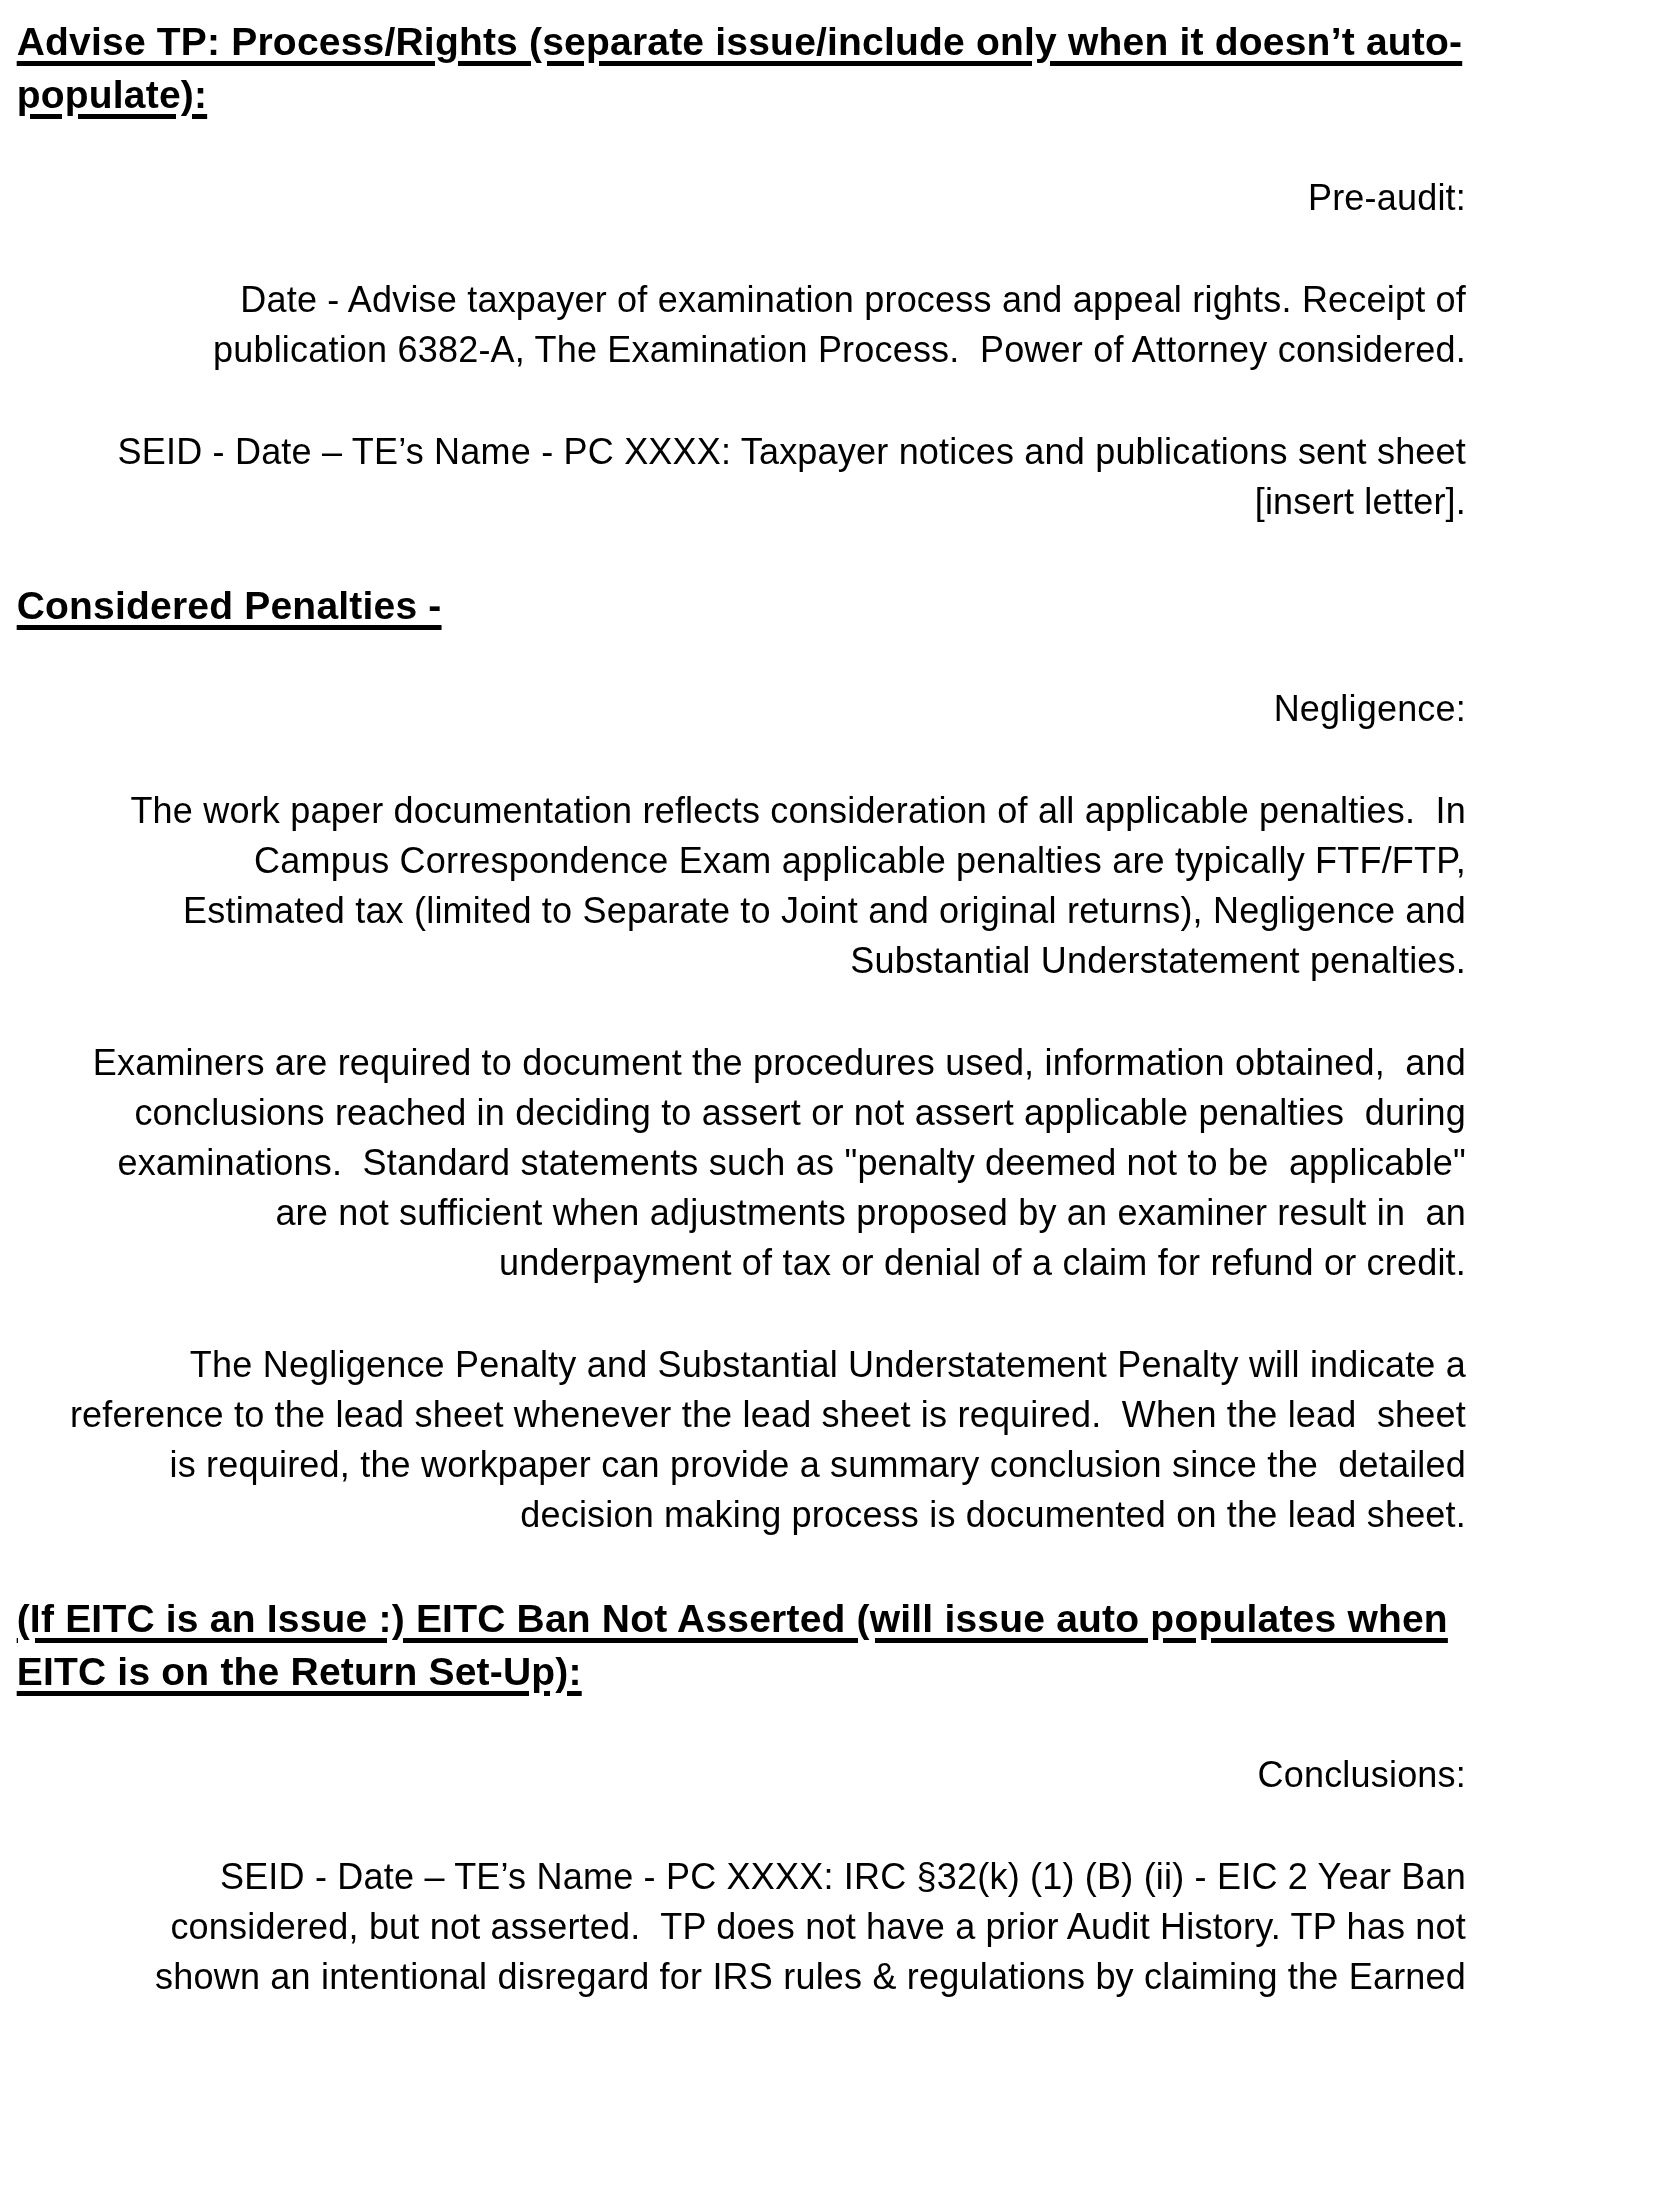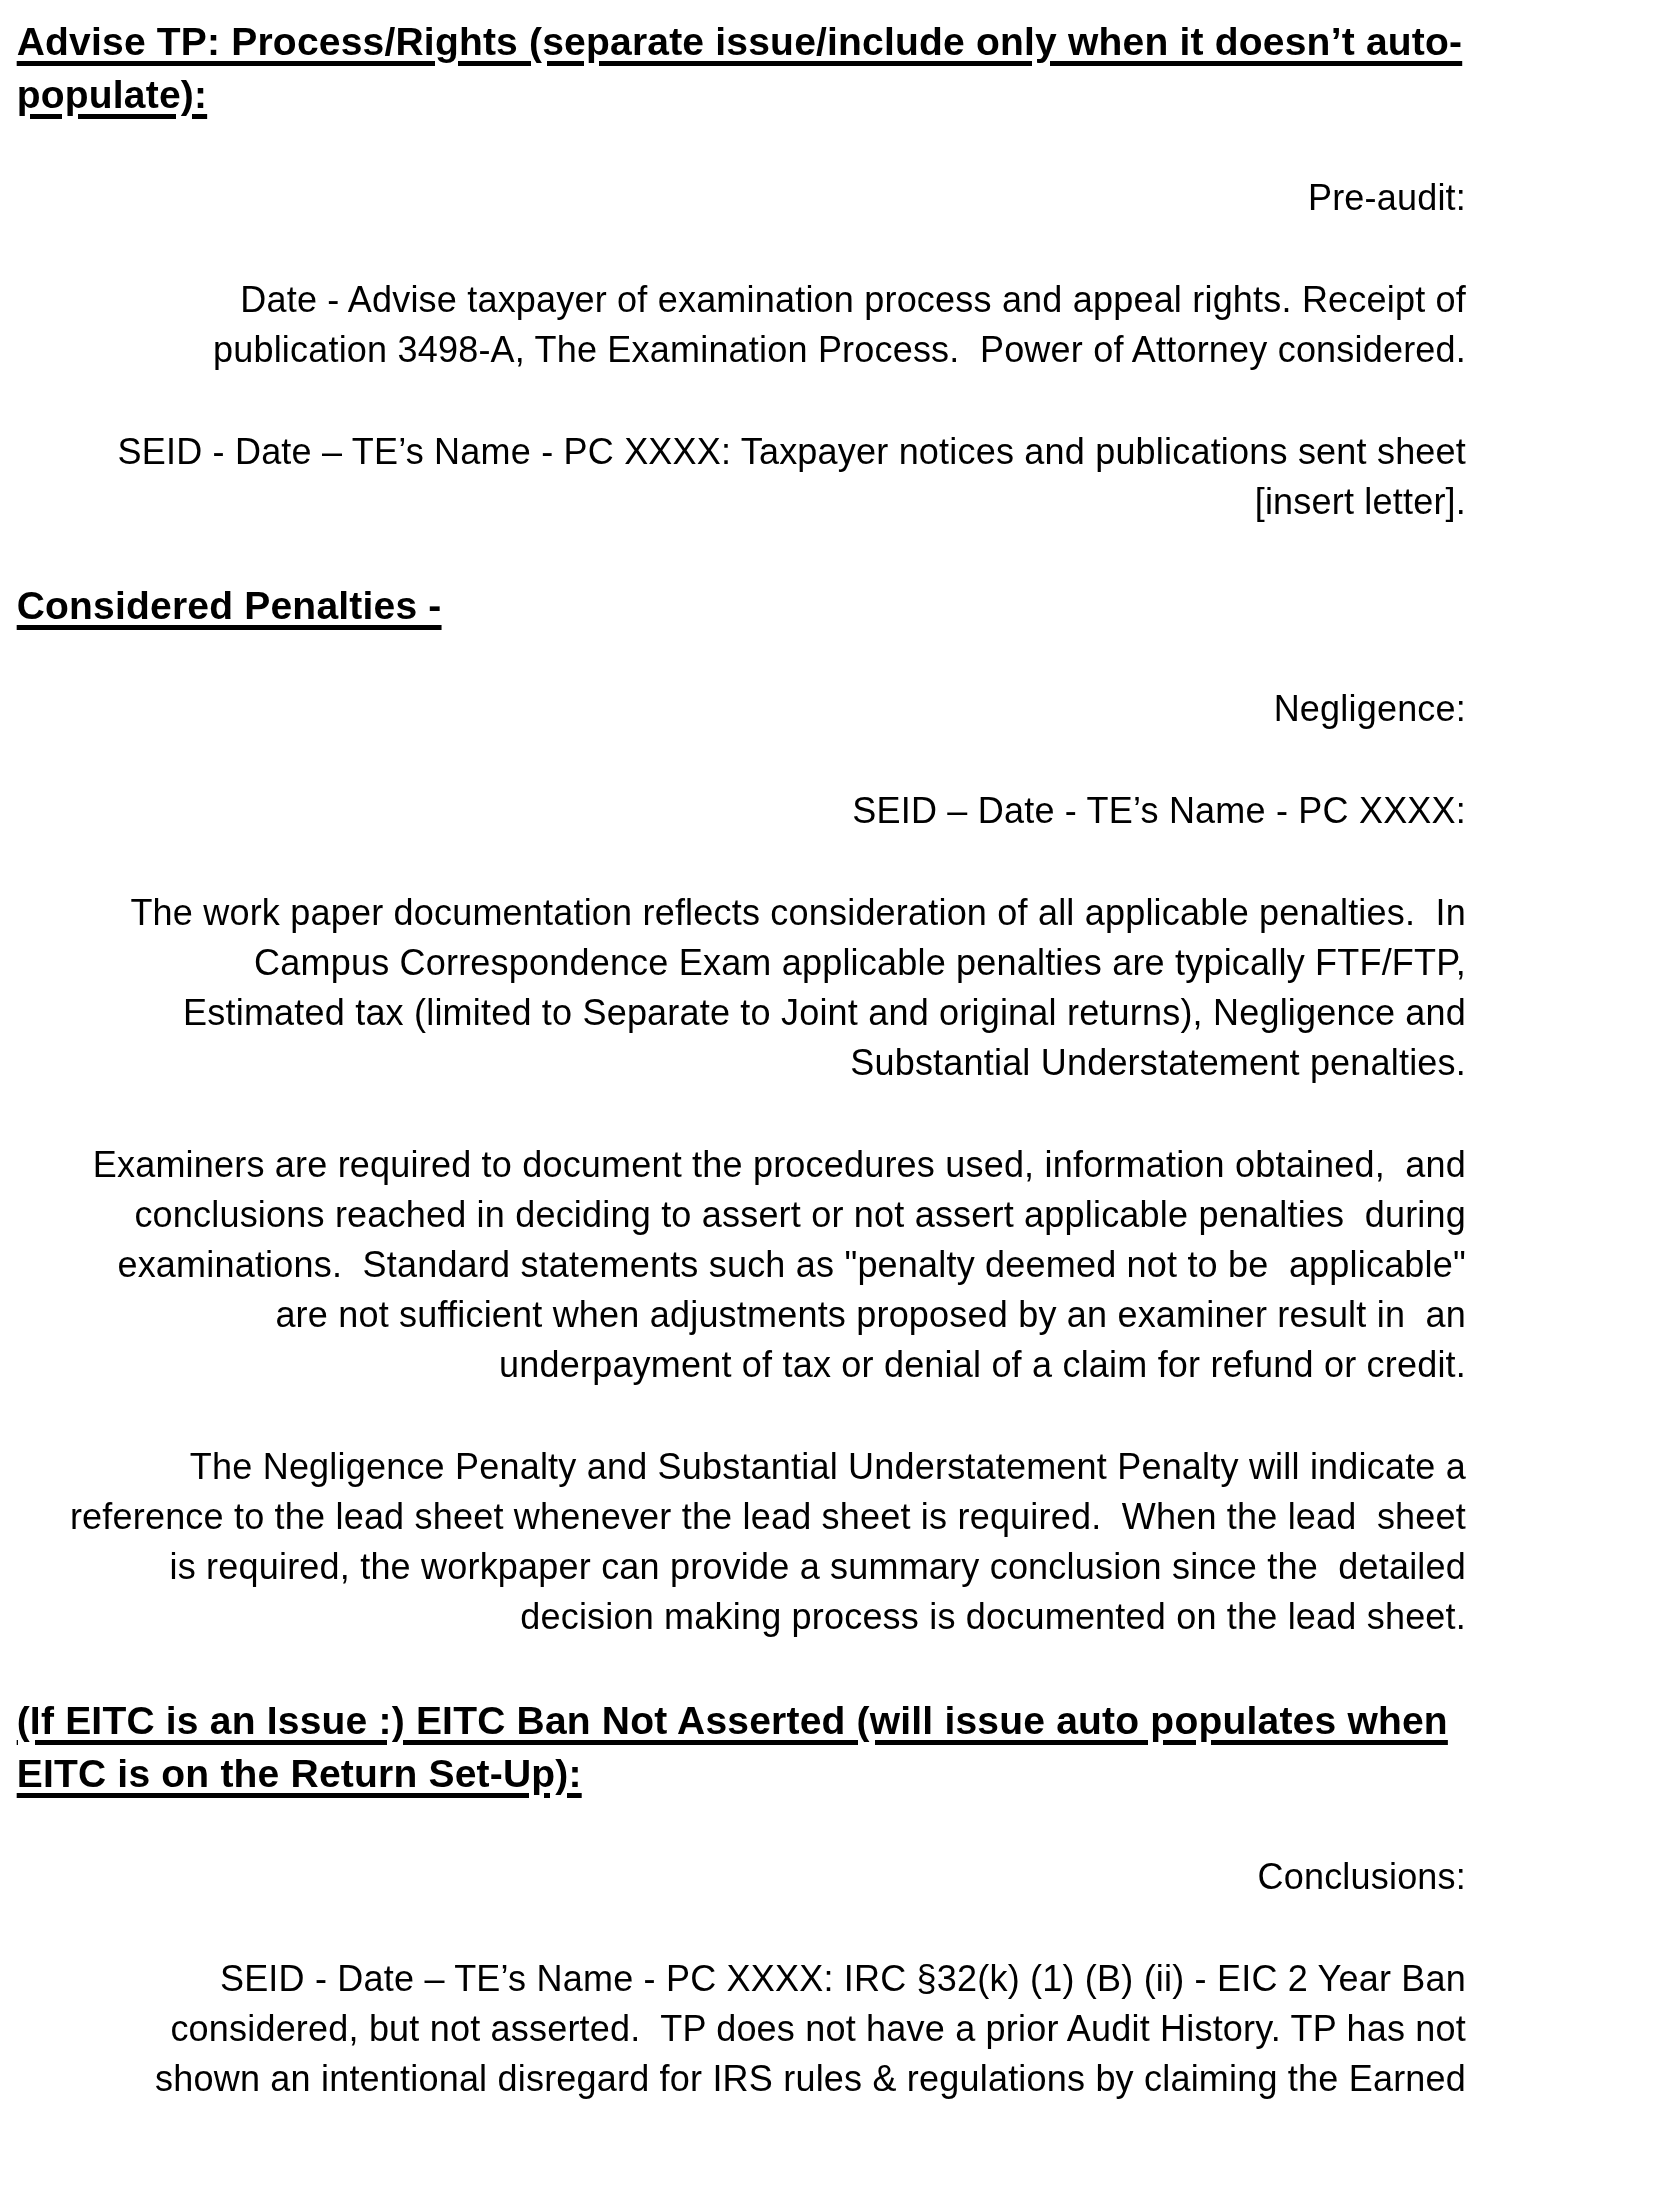--- a/index.html
+++ b/index.html
@@ -44,26 +44,25 @@
   }
 </style>
 </head>
 <body>
 
 <div class="page">
   <p class="heading">Advise TP: Process/Rights (separate issue/include only when it doesn’t auto-
 populate):</p>
   <p class="para">Pre-audit:</p>
   <p class="para"> Date - Advise taxpayer of examination process and appeal rights. Receipt of
-publication 3498-A, The Examination Process.  Power of Attorney considered.</p>
+publication 6382-A, The Examination Process.  Power of Attorney considered.</p>
   <p class="para">SEID - Date – TE’s Name - PC XXXX: Taxpayer notices and publications sent sheet
 [insert letter].</p>
   <p class="heading">Considered Penalties -</p>
   <p class="para">Negligence:</p>
-  <p class="para">SEID – Date - TE’s Name - PC XXXX:</p>
   <p class="para">The work paper documentation reflects consideration of all applicable penalties.  In
 Campus Correspondence Exam applicable penalties are typically FTF/FTP,
 Estimated tax (limited to Separate to Joint and original returns), Negligence and
 Substantial Understatement penalties.</p>
   <p class="para">Examiners are required to document the procedures used, information obtained,  and
 conclusions reached in deciding to assert or not assert applicable penalties  during
 examinations.  Standard statements such as "penalty deemed not to be  applicable"
 are not sufficient when adjustments proposed by an examiner result in  an
 underpayment of tax or denial of a claim for refund or credit.</p>
   <p class="para">The Negligence Penalty and Substantial Understatement Penalty will indicate a

